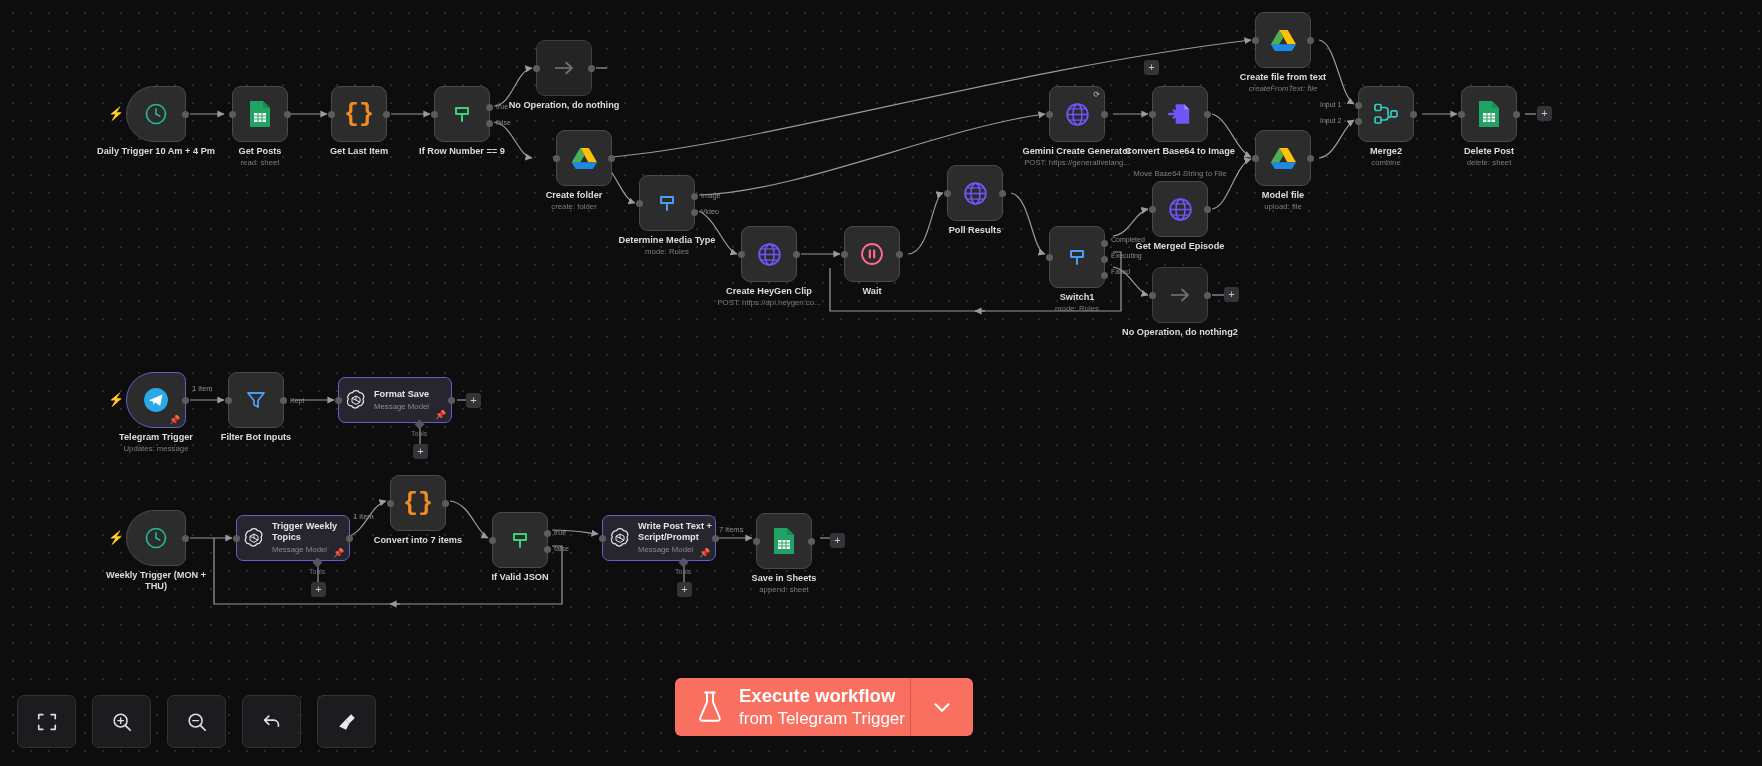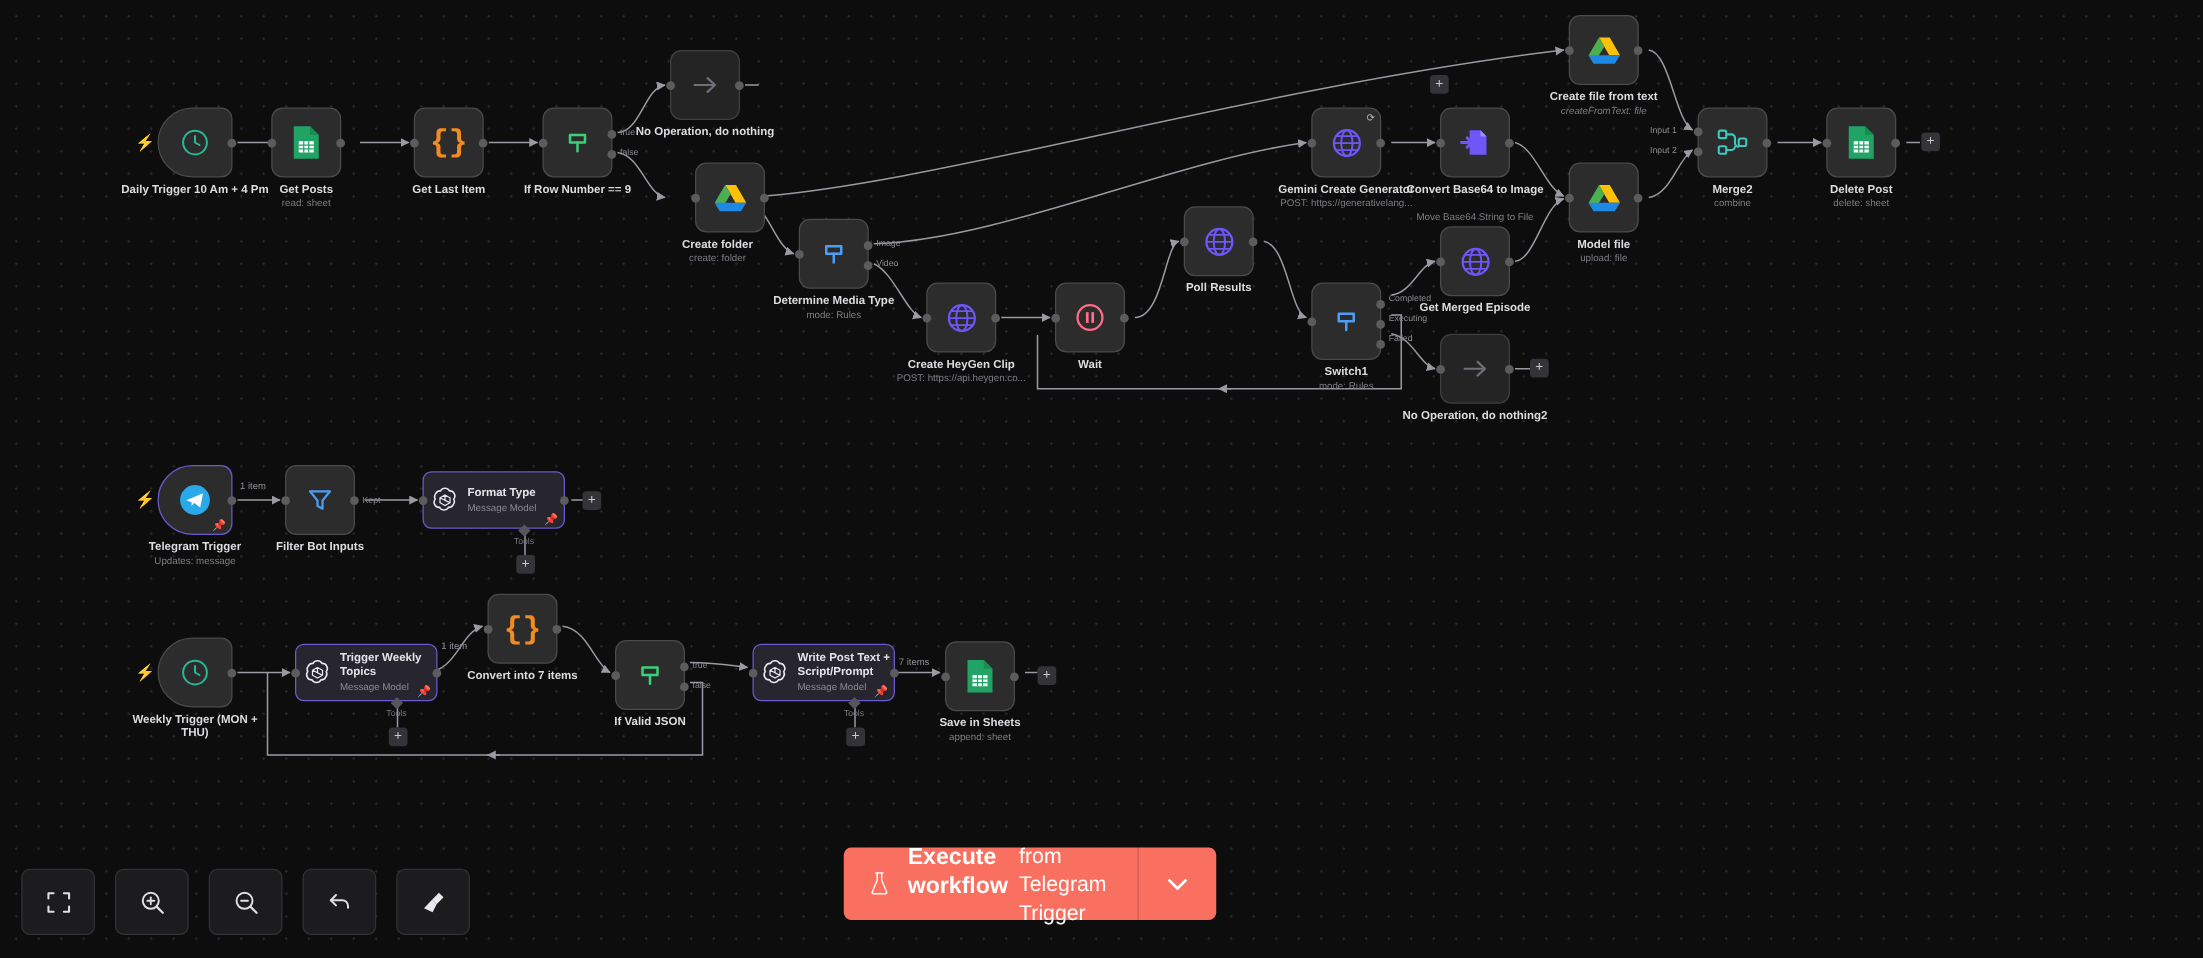--- a/index.html
+++ b/index.html
@@ -168,21 +168,21 @@
     z-index: 10;
     cursor: pointer;
   }
   #execute-main {
     flex: 1;
     display: flex; align-items: center;
     gap: 14px;
     padding-left: 20px;
     height: 100%;
   }
-  #execute-text { display: flex; flex-direction: row; line-height: 23px; }
+  #execute-text { display: flex; flex-direction: column; line-height: 23px; }
   #execute-title { color: #fff; font-size: 18.5px; font-weight: bold; }
   #execute-sub { color: #fff; font-size: 17px; }
   #execute-divider { width: 1px; height: 100%; background: rgba(0,0,0,0.18); }
   #execute-caret {
     width: 62px; height: 100%;
     display: flex; align-items: center; justify-content: center;
   }
 </style>
 </head>
 <body>
@@ -277,21 +277,21 @@
       <span class="bolt">⚡</span>
       <svg width="24" height="24" viewBox="0 0 24 24">
         <circle cx="12" cy="12" r="9.5" fill="none" stroke="#27b994" stroke-width="1.6"></circle>
         <path d="M12 6.8 L12 12 L15.6 14" fill="none" stroke="#27b994" stroke-width="1.6" stroke-linecap="round"></path>
       </svg>
       <span class="port out"></span>
     </div>
     <div class="node-label">Daily Trigger 10 Am + 4 Pm</div>
   </div>
 
-  <div class="node" style="left:217px; top:86px;">
+  <div class="node" style="left:232px; top:86px;">
     <div class="node-box">
       <svg width="26" height="28" viewBox="0 0 26 28">
         <path d="M3 1 h13 l7 7 v19 h-20 z" fill="#21a366"></path>
         <path d="M16 1 l7 7 h-7 z" fill="#188f4d"></path>
         <rect x="7" y="13" width="12" height="9" fill="#fff"></rect>
         <g stroke="#21a366" stroke-width="1">
           <line x1="7" y1="16" x2="19" y2="16"></line>
           <line x1="7" y1="19" x2="19" y2="19"></line>
           <line x1="11" y1="13" x2="11" y2="22"></line>
           <line x1="15" y1="13" x2="15" y2="22"></line>
@@ -583,21 +583,21 @@
     <div class="node-label">Filter Bot Inputs</div>
   </div>
 
   <div class="node" style="left:338px; top:377px;">
     <div class="node-box wide">
       <svg width="24" height="24" viewBox="0 0 24 24">
         <path d="M12 2.6 a4 4 0 0 1 3.6 2.1 a4 4 0 0 1 3.8 2.2 a4 4 0 0 1 -0.4 4.4 a4 4 0 0 1 -0.4 4.4 a4 4 0 0 1 -3.8 2.2 a4 4 0 0 1 -3.6 2.1 a4 4 0 0 1 -3.6 -2.1 a4 4 0 0 1 -3.8 -2.2 a4 4 0 0 1 0.4 -4.4 a4 4 0 0 1 0.4 -4.4 a4 4 0 0 1 3.8 -2.2 a4 4 0 0 1 3.6 -2.1 z" fill="none" stroke="#e8e8ee" stroke-width="1.25"></path>
         <path d="M12 8 L16 10.2 L16 14.2 L12 16.4 L8 14.2 L8 10.2 z M12 8 L12 12.2 L16 14.2 M8 10.2 L12 12.2" fill="none" stroke="#e8e8ee" stroke-width="1"></path>
       </svg>
       <span class="inline-title">
-        <span class="t">Format Type</span>
+        <span class="t">Format Save</span>
         <span class="s">Message Model</span>
       </span>
       <span class="pin">📌</span>
       <span class="port in"></span>
       <span class="port out"></span>
     </div>
     <span class="tools-diamond" style="left:78px; top:44px;"></span>
     <span class="tools-text" style="left:73px; top:53px;">Tools</span>
     <span class="plus-stub" style="left:75px; top:67px;">+</span>
     <span class="plus-stub" style="left:128px; top:16px;">+</span>

